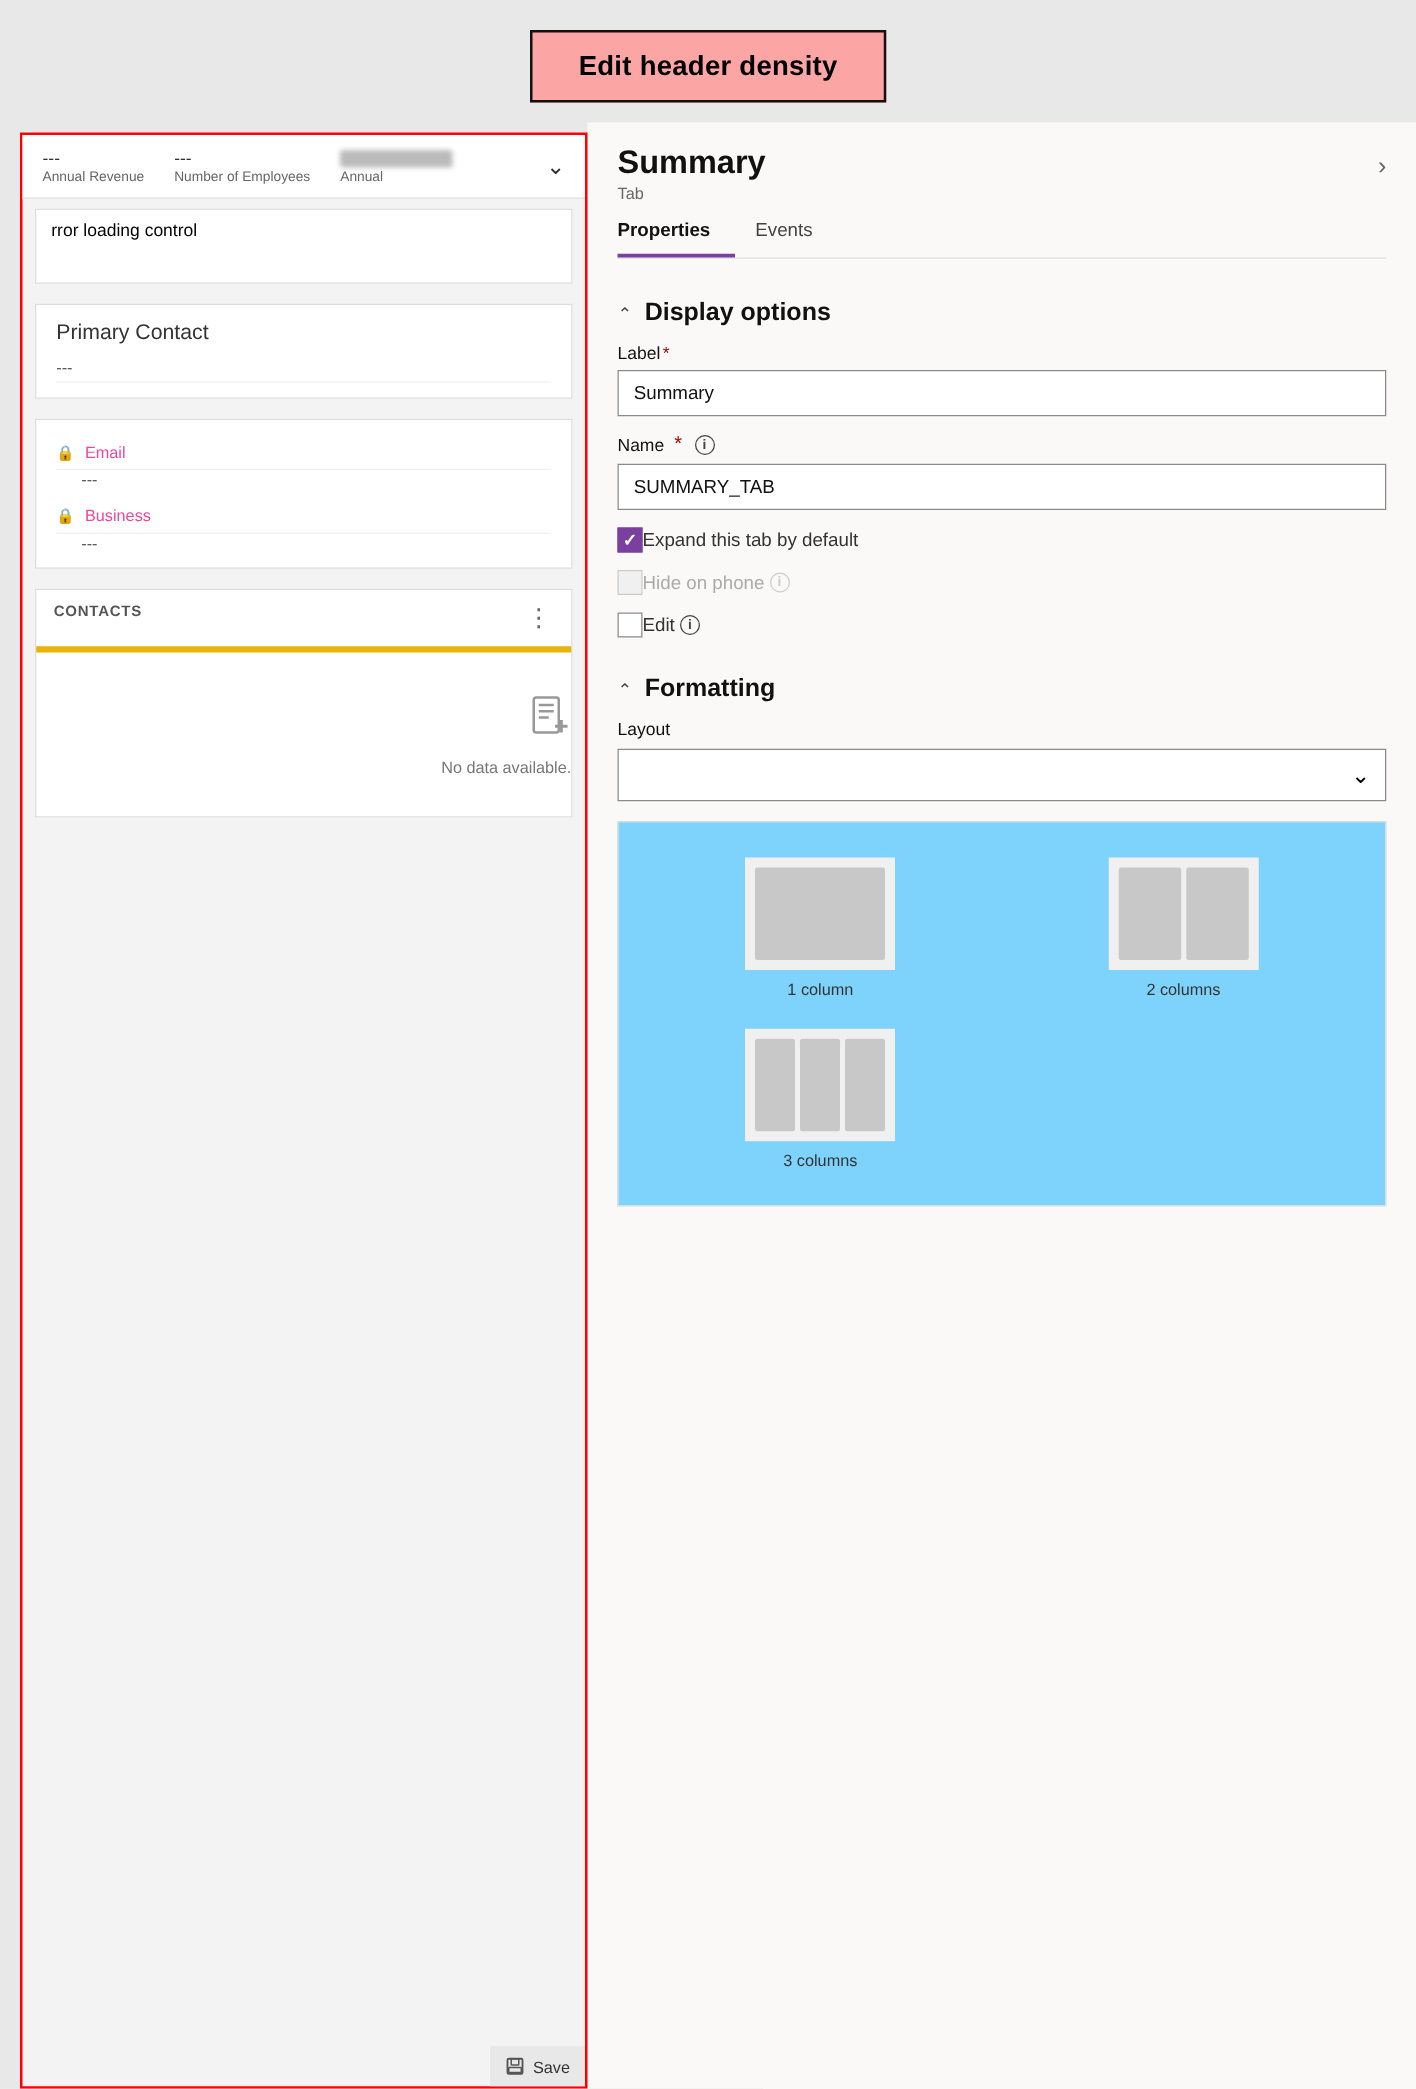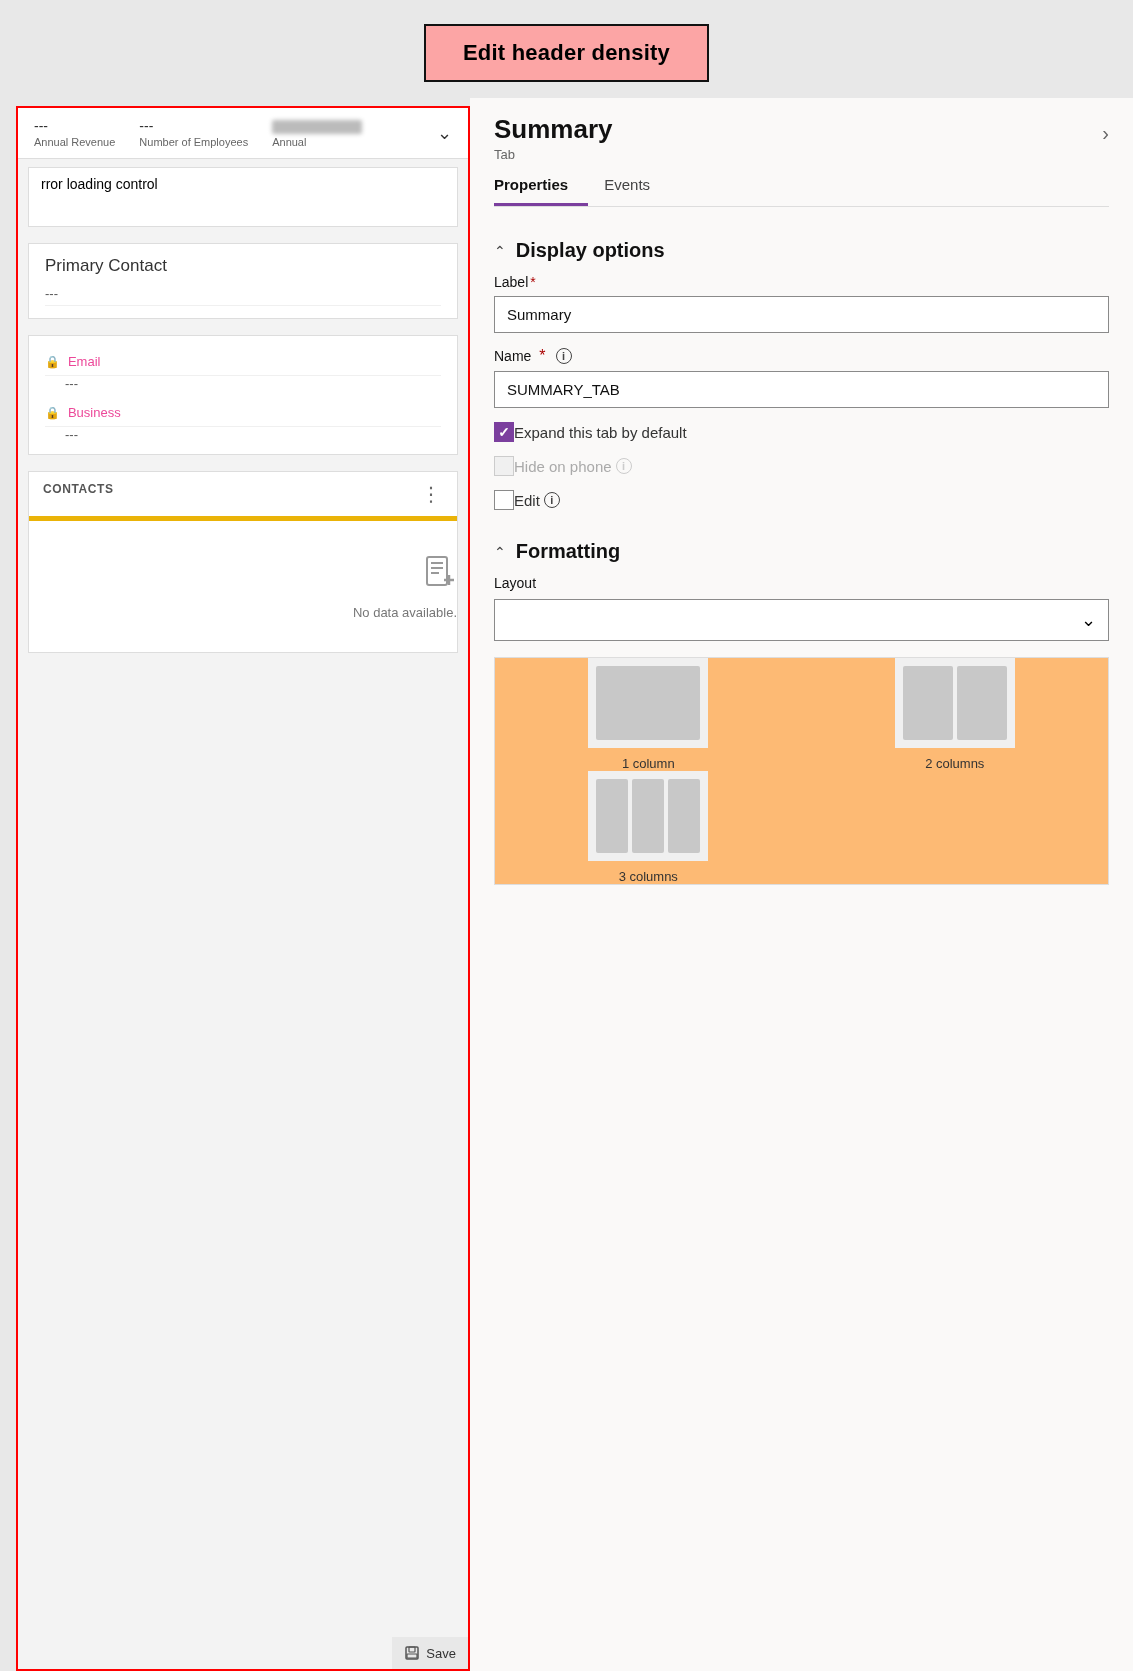--- a/index.html
+++ b/index.html
@@ -424,26 +424,26 @@
       background: white;
       display: flex;
       align-items: center;
       justify-content: flex-end;
       cursor: pointer;
       margin-bottom: 16px;
     }
 
     
     .layout-options {
-      background: #fdba74;
+      background: #7dd3fc;
       border: 1px solid #ddd;
-      padding: 0;
+      padding: 28px;
       display: grid;
       grid-template-columns: 1fr 1fr;
-      gap: 0;
+      gap: 24px;
     }
 
     .layout-option {
       display: flex;
       flex-direction: column;
       align-items: center;
       cursor: pointer;
     }
 
     .layout-preview {

